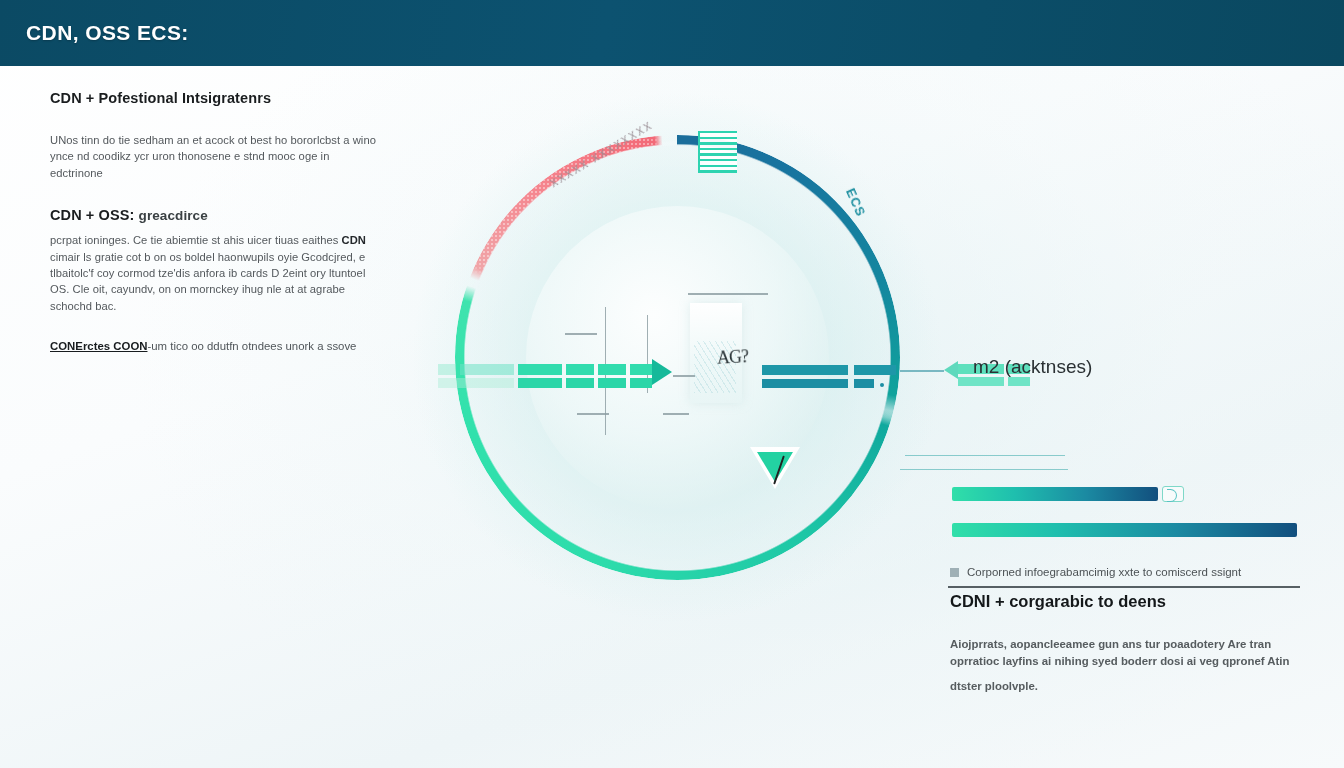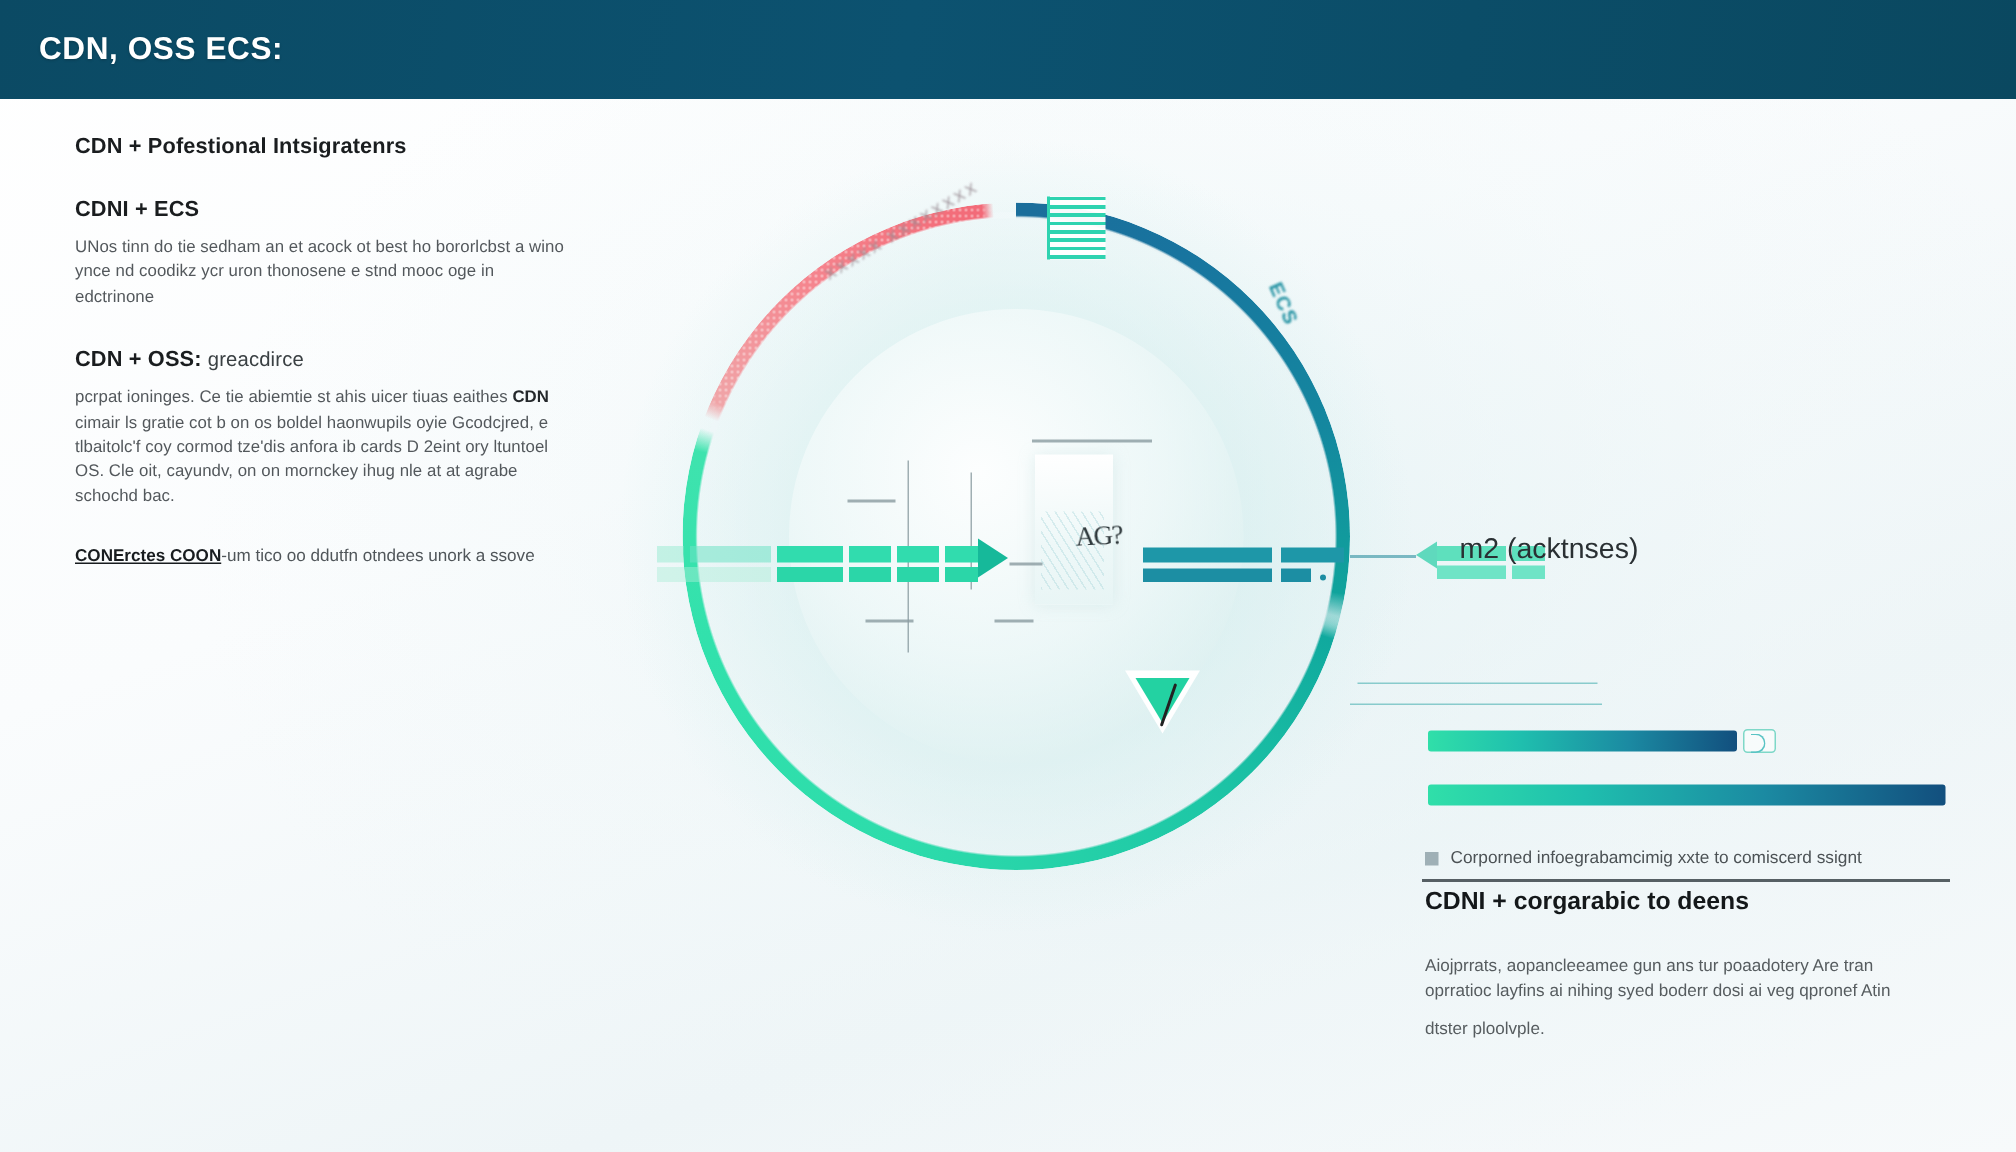--- a/index.html
+++ b/index.html
@@ -44,21 +44,21 @@
   .sec { margin-bottom: 26px; }
   .sec-h {
     font-size: 14.5px;
     font-weight: bold;
     color: #1a1d1f;
     margin-bottom: 9px;
     letter-spacing: 0.1px;
     filter: blur(0.25px);
   }
   .sec-h .sub {
-    font-weight: normal;
+    font-weight: bold;
     color: #3a4043;
     font-size: 13.5px;
   }
   .sec-b {
     font-size: 11.2px;
     line-height: 16.4px;
     color: #53585c;
     filter: blur(0.35px);
     letter-spacing: 0.05px;
   }
@@ -336,41 +336,41 @@
     filter: blur(0.25px);
   }
   .br-b {
     position: absolute;
     left: 950px; top: 636px;
     width: 352px;
     font-size: 11.4px;
     line-height: 17px;
     color: #565c5f;
     filter: blur(0.35px);
+    font-weight: bold;
   }
   .br-b .ln { display: block; }
   .br-b .ln.sp { margin-top: 8px; }
 </style>
 </head>
 <body>
 
 <div class="canvas">
 
   <div class="header">
     <div class="header-title">CDN, OSS ECS:</div>
   </div>
 
   <div class="left-col">
 
     <div class="sec">
       <div class="sec-h">CDN + Pofestional Intsigratenrs</div>
     </div>
 
     <div class="sec">
-      <div class="sec-h">CDNI  + ECS</div>
       <div class="sec-b">UNos tinn do tie sedham an et acock ot best ho bororlcbst a wino ynce nd coodikz ycr uron thonosene e stnd mooc oge in edctrinone</div>
     </div>
 
     <div class="sec">
       <div class="sec-h">
         <span>CDN + OSS:</span>
         <span class="sub">greacdirce</span>
       </div>
       <div class="sec-b">
         <span>pcrpat ioninges. Ce tie abiemtie st ahis uicer tiuas eaithes</span>

